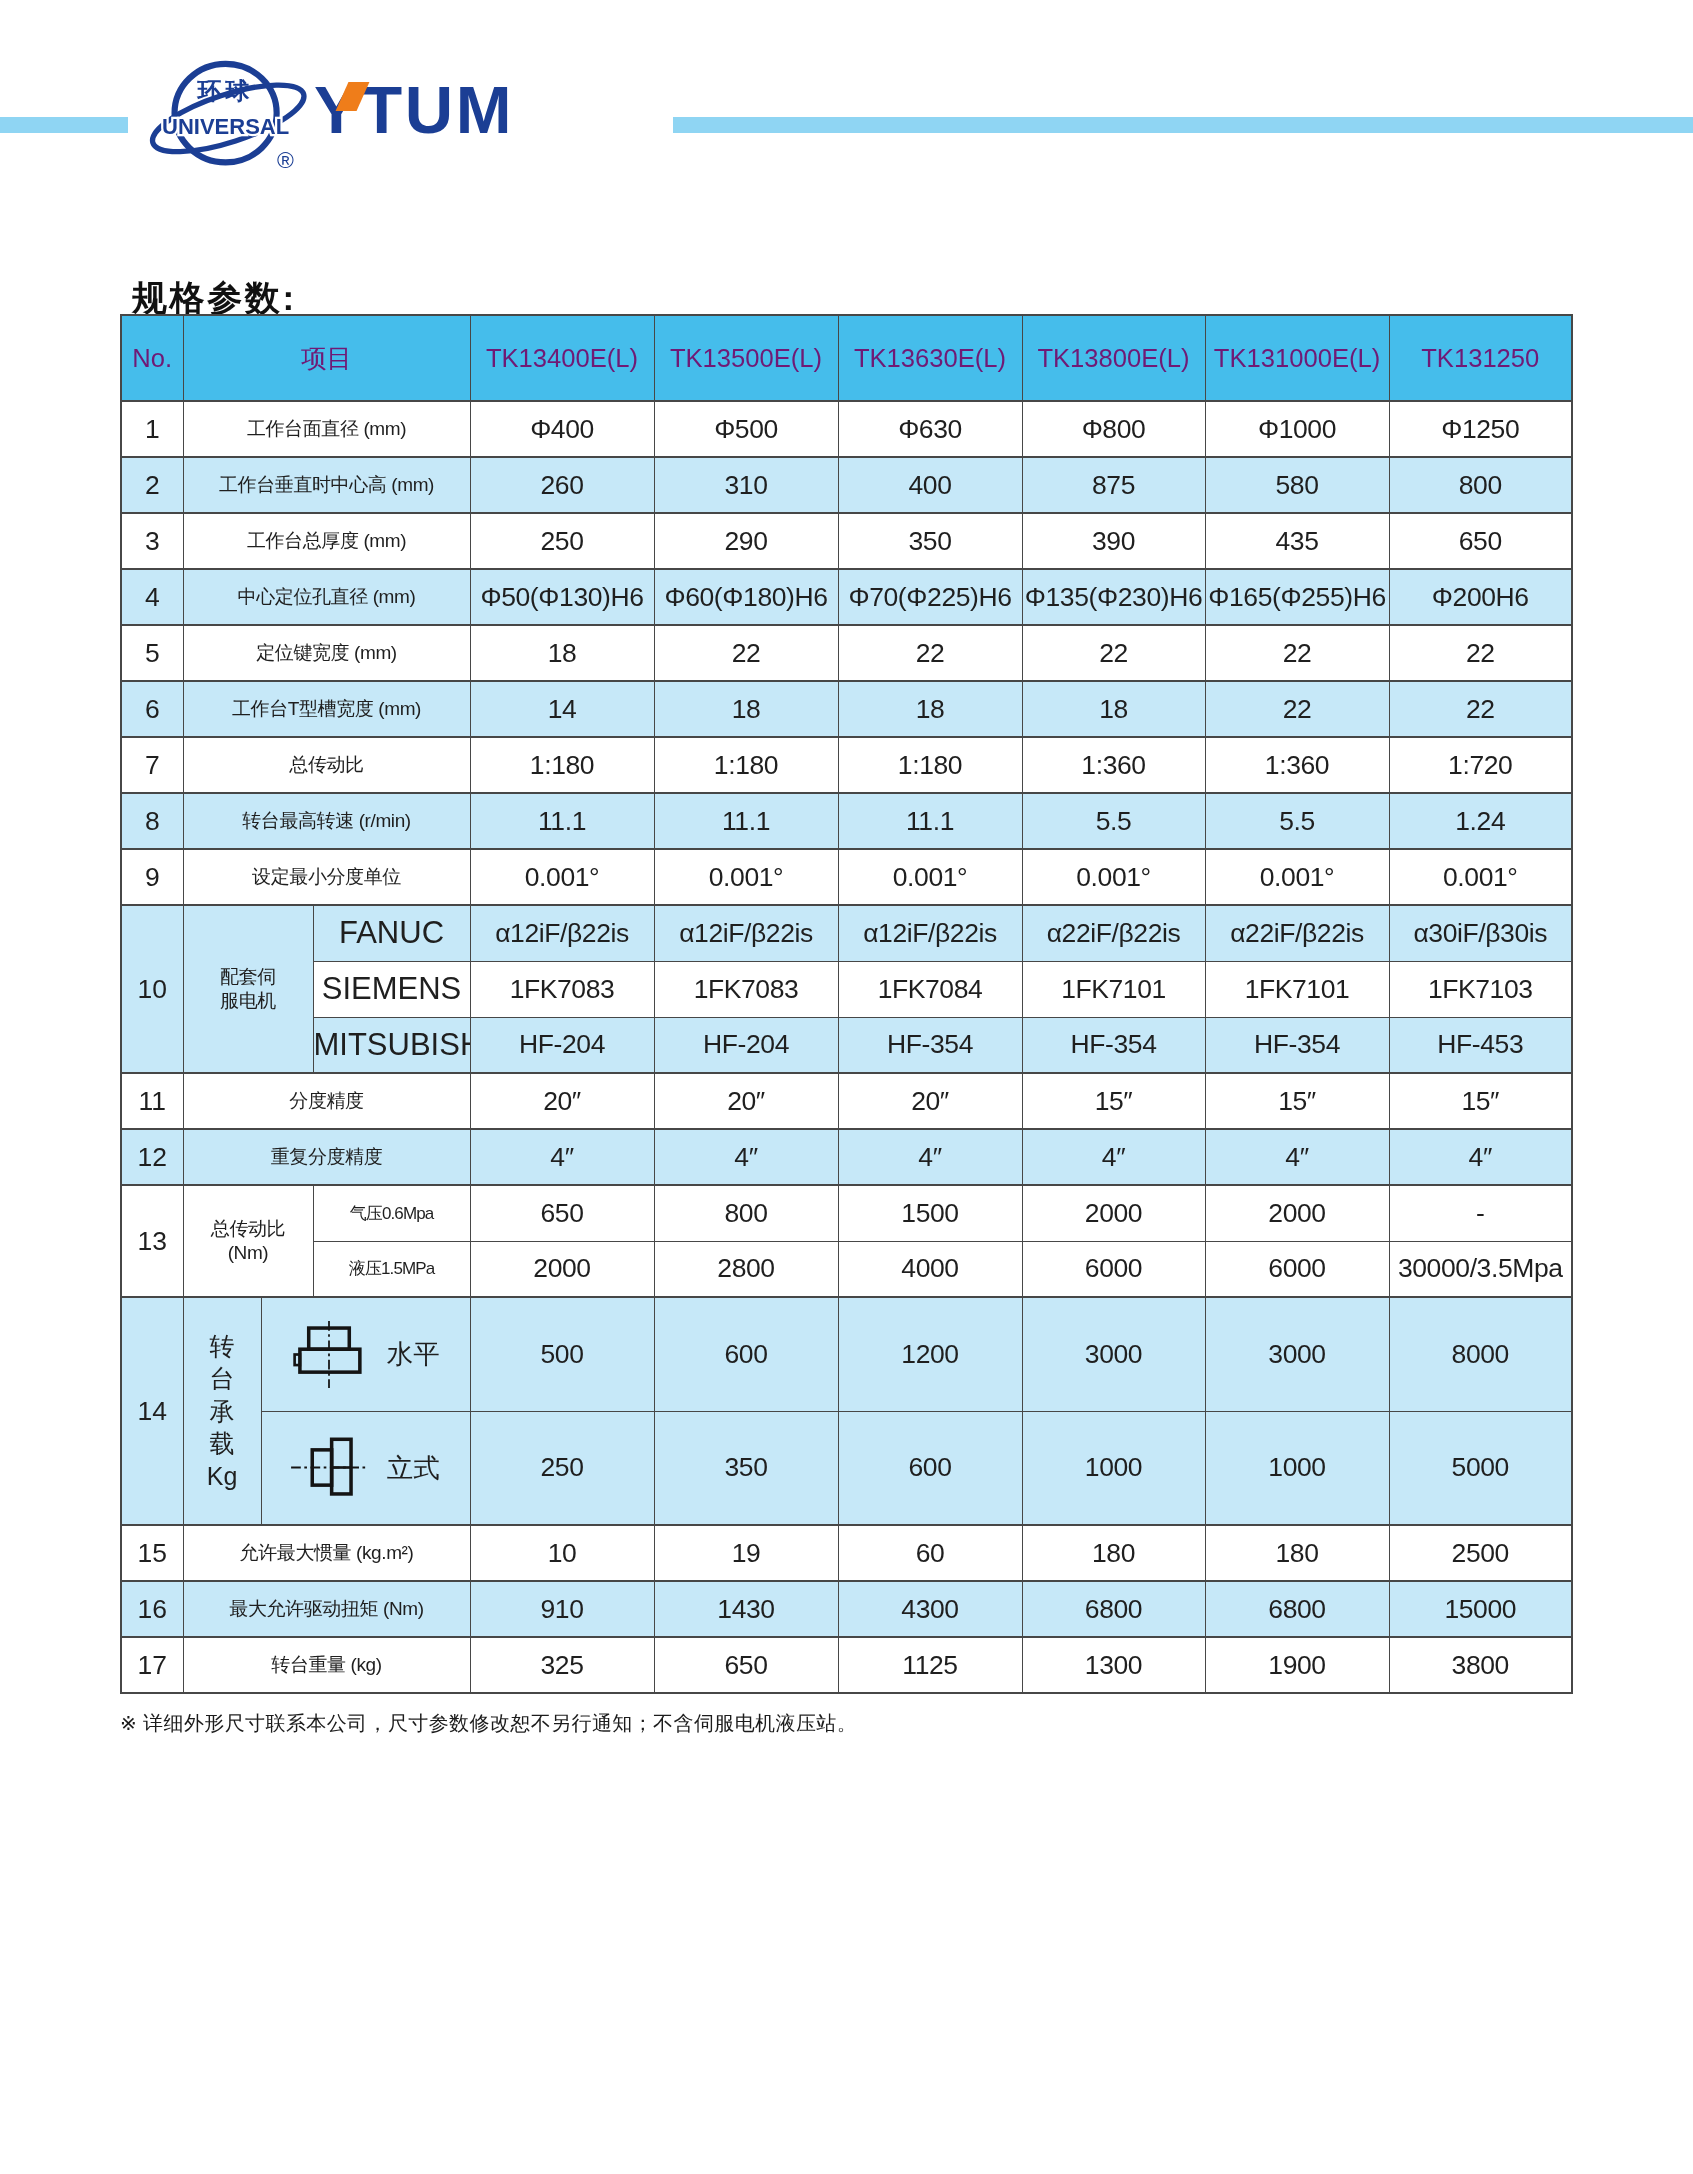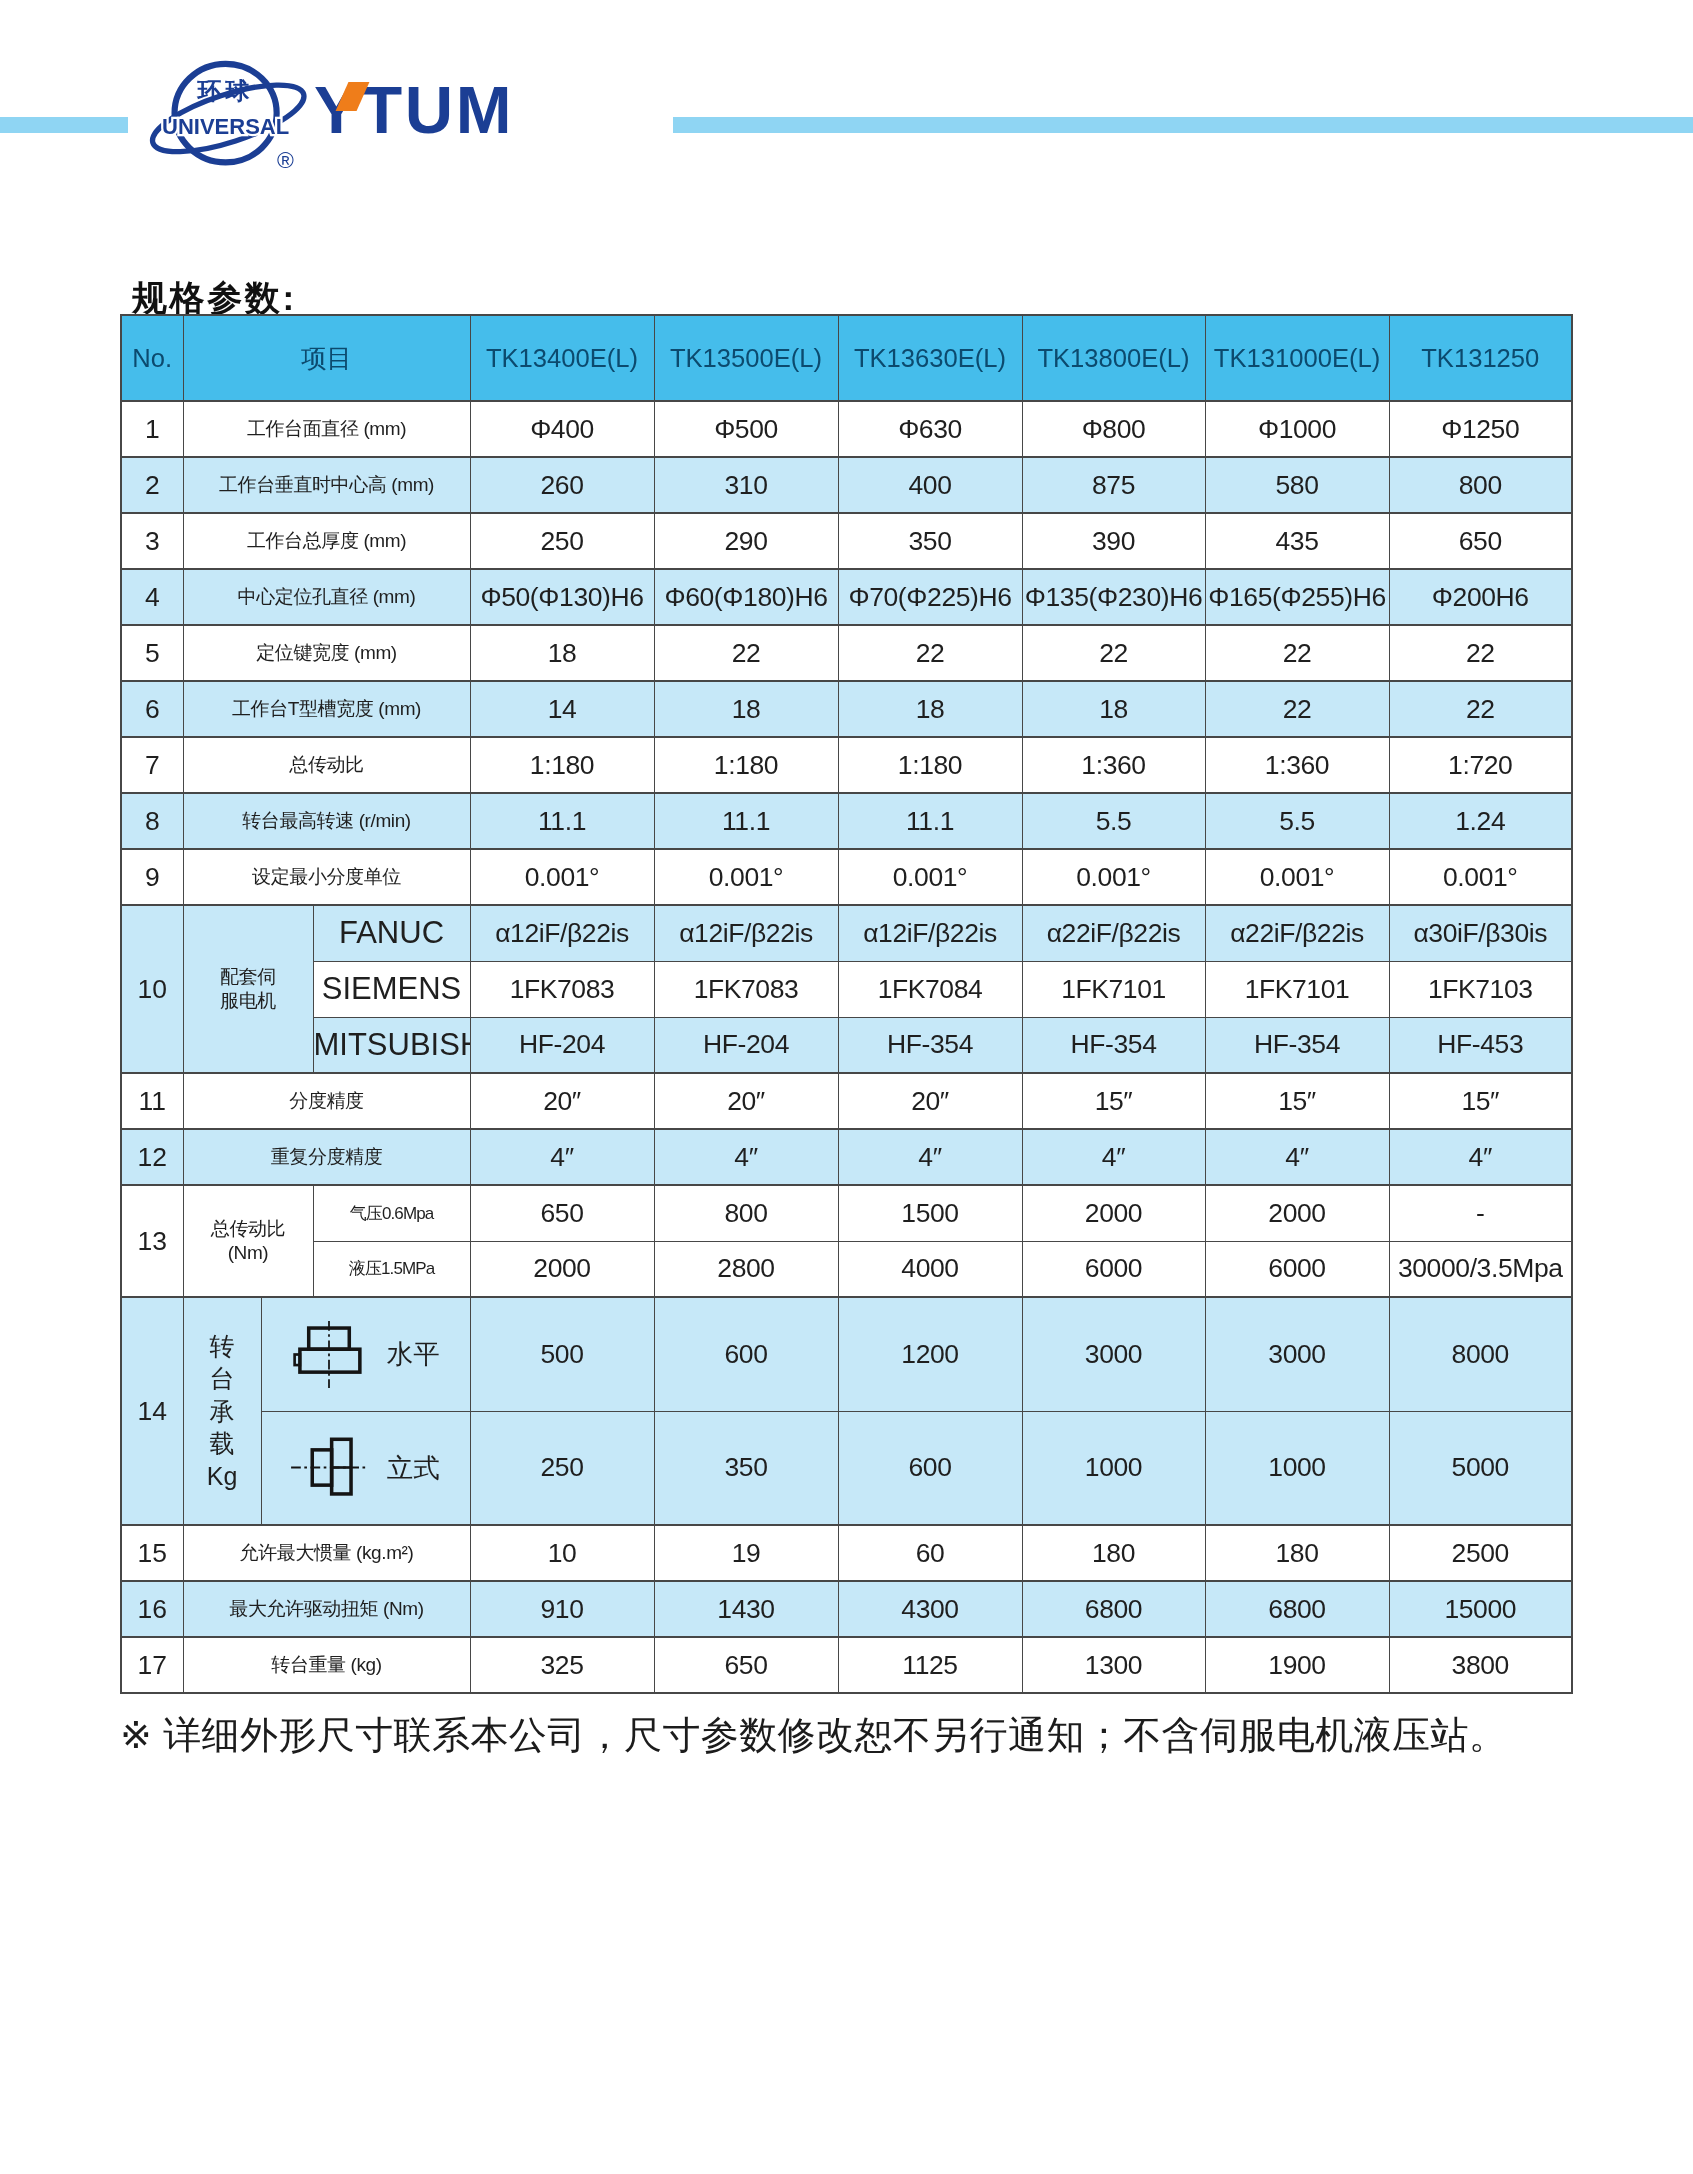--- a/index.html
+++ b/index.html
@@ -33,38 +33,38 @@
   }
   .spec-table th,.spec-table td{
     border:1.8px solid #474747;text-align:center;vertical-align:middle;
     padding:0;overflow:hidden;
   }
   .spec-table tr.maj>th,.spec-table tr.maj>td{border-top-width:2.6px;}
   .spec-table thead th{border-bottom-width:2.6px;}
   thead tr{height:86px;}
   tbody tr{height:56px;}
   tbody tr.tall{height:114px;}
-  .hdr th{background:#45bdeb;font-weight:normal;font-size:25.6px;color:#0c4a6e;}
+  .hdr th{background:#45bdeb;font-weight:normal;font-size:25.6px;color:#701a75;}
   tr.blue>td{background:#c6e8f8;}
   td.no{font-size:26.5px;}
   td.lbl{font-size:19px;letter-spacing:-0.4px;}
   td.val{font-size:26.5px;letter-spacing:-0.4px;}
   td.brand{font-size:31px;}
   td.cond{font-size:17px;letter-spacing:-0.9px;}
   .prelabel{white-space:pre-line;line-height:1.25;}
   td.vert{white-space:pre-line;font-size:25px;line-height:1.3;}
   .orient-wrap{display:flex;align-items:center;justify-content:center;gap:19.4px;}
   .orient-label{font-size:26.5px;}
   .ln{fill:none;stroke:#141414;stroke-width:4;}
   .lnthin{fill:none;stroke:#141414;stroke-width:3;}
   .cl{stroke:#141414;stroke-width:2;stroke-dasharray:11 4 3 4;fill:none;}
   
   .footnote{
     position:absolute;left:120px;top:1710px;margin:0;
-    font-size:38px;color:#1c1c1c;letter-spacing:0.4px;
+    font-size:20px;color:#1c1c1c;letter-spacing:0.4px;
   }
 </style>
 </head>
 <body>
 
 <div class="bar bar-left"></div>
 <div class="bar bar-right"></div>
 
 <svg class="globe" viewBox="0 0 190 142">
   <ellipse cx="90" cy="66" rx="58" ry="56" fill="none" stroke="#1b3e94" stroke-width="7"></ellipse>

